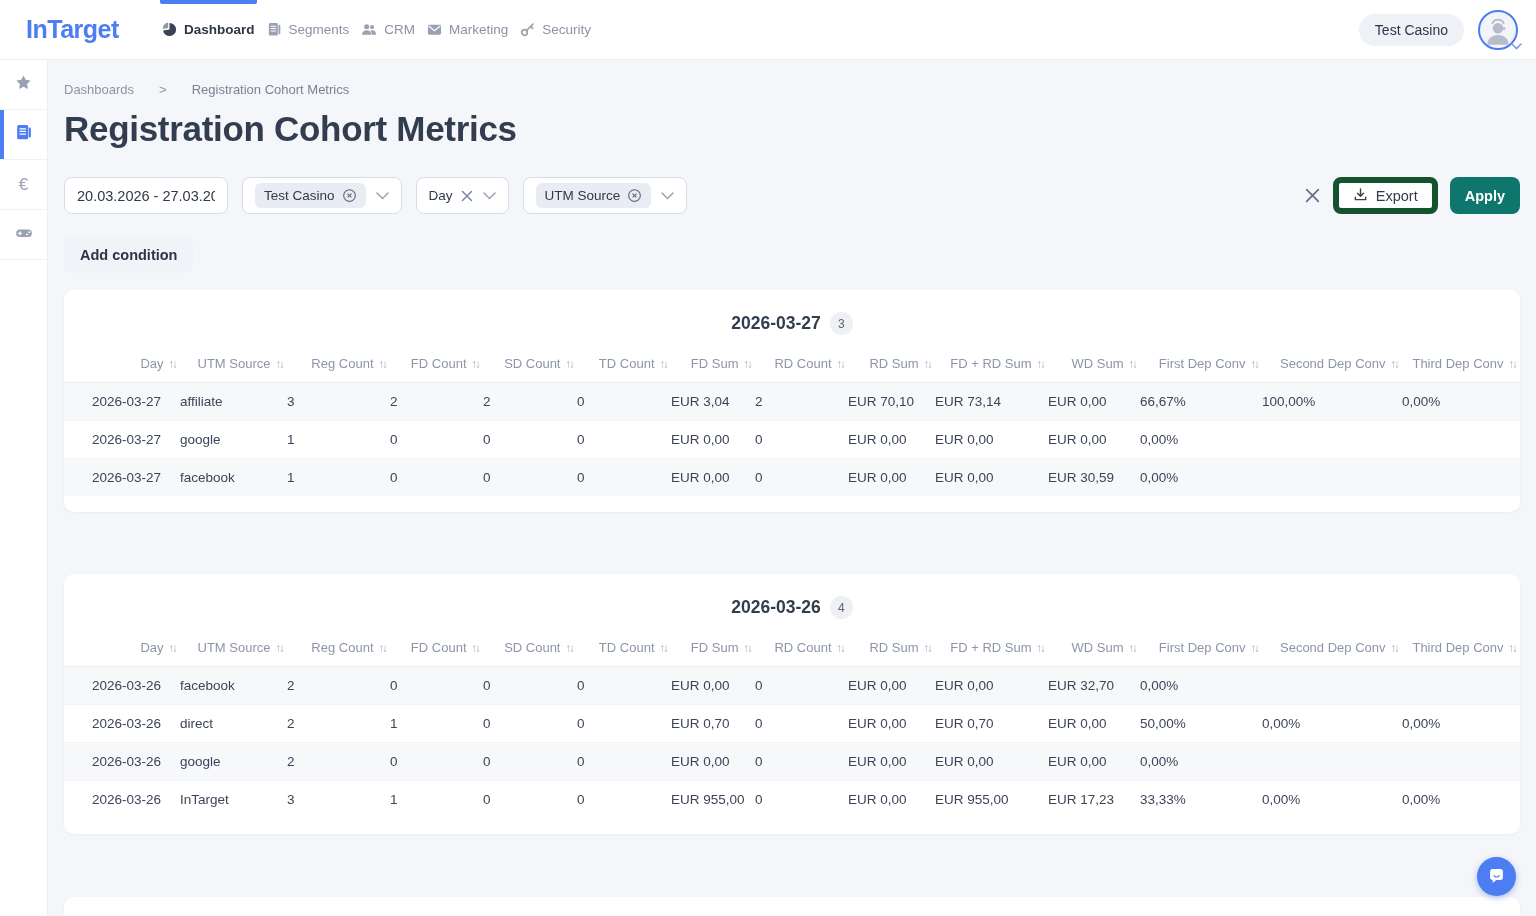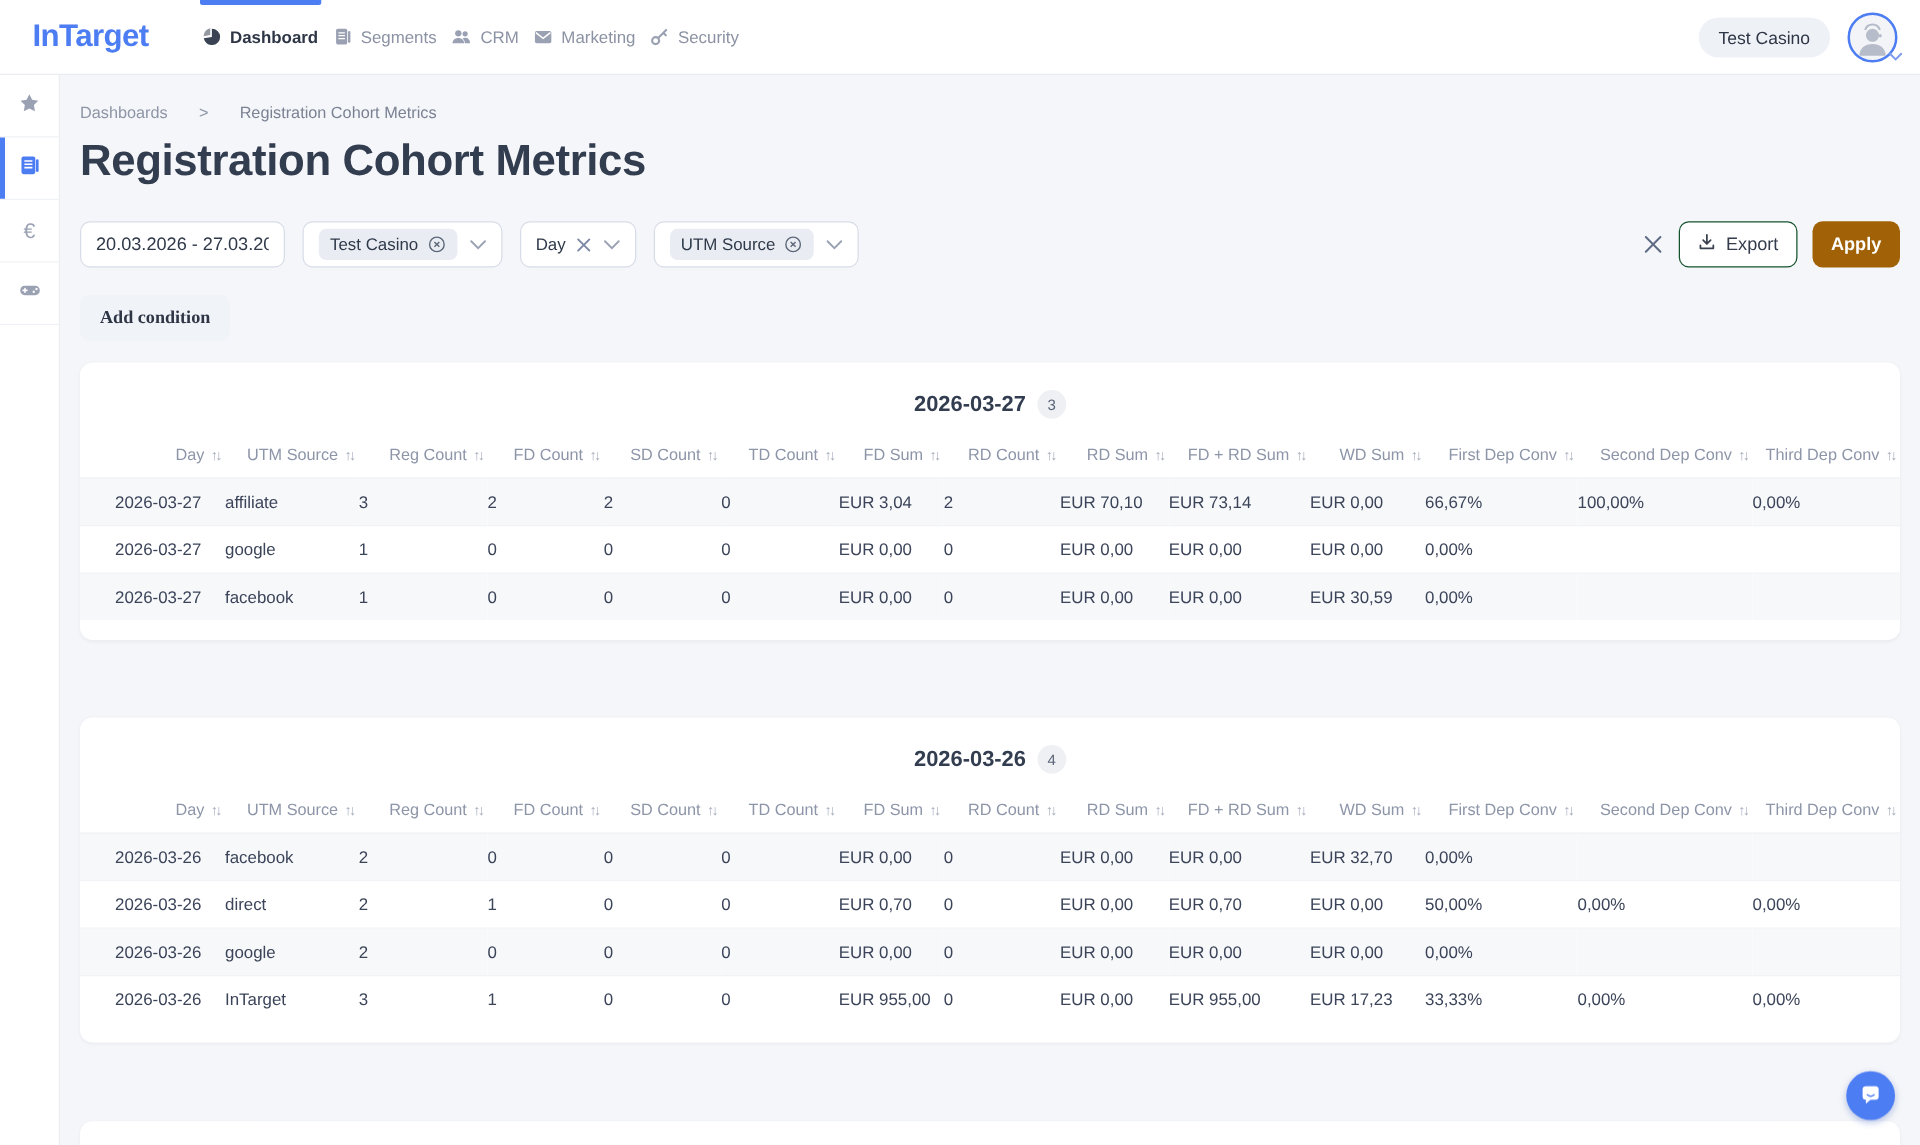--- a/index.html
+++ b/index.html
@@ -89,32 +89,32 @@
   }
   .chip {
     background:#e9edf3; border-radius:6px; padding:5px 9px;
     display:flex; align-items:center; gap:7px;
     font-size:13.5px; color:#2f3949; white-space:nowrap;
   }
   .plain-value { font-size:13.5px; color:#2f3949; display:flex; align-items:center; gap:8px; }
   .icon-btn { display:flex; align-items:center; cursor:pointer; }
   .filter-actions { margin-left:auto; display:flex; align-items:center; gap:12px; }
   .export-btn {
-    height:37px; background:#fff; border:1px solid #14532d; border-radius:8px;
+    height:37px; background:#fff; border:6px solid #14532d; border-radius:8px;
     display:flex; align-items:center; gap:8px; padding:0 14px;
     font-size:14.5px; font-weight:500; color:#333b4c; cursor:pointer;text-align:center;
   }
   .apply-btn {
-    height:37px; background:#a16207; border:none; border-radius:8px;
+    height:37px; background:#0f766e; border:none; border-radius:8px;
     padding:0 15px; font-family:"Liberation Sans", sans-serif;
     font-size:14.5px; font-weight:700; color:#fff; cursor:pointer;
   }
   .add-condition-btn {
     margin-top:22px; height:37px; background:#f0f3f8; border:none; border-radius:8px;
-    padding:0 16px; font-family:Liberation Serif, serif;
+    padding:0 16px; font-family:Liberation Sans, sans-serif;
     font-size:14.5px; font-weight:600; color:#2e3646; cursor:pointer; display:inline-block;
   }
 
   
   .table-card {
     margin-top:17px; background:#fff; border-radius:10px;
     box-shadow:0 1px 3px rgba(25,39,70,.05);
     padding:22px 0 16px 0; overflow:hidden;
   }
   .table-card + .table-card { margin-top:62px; }

